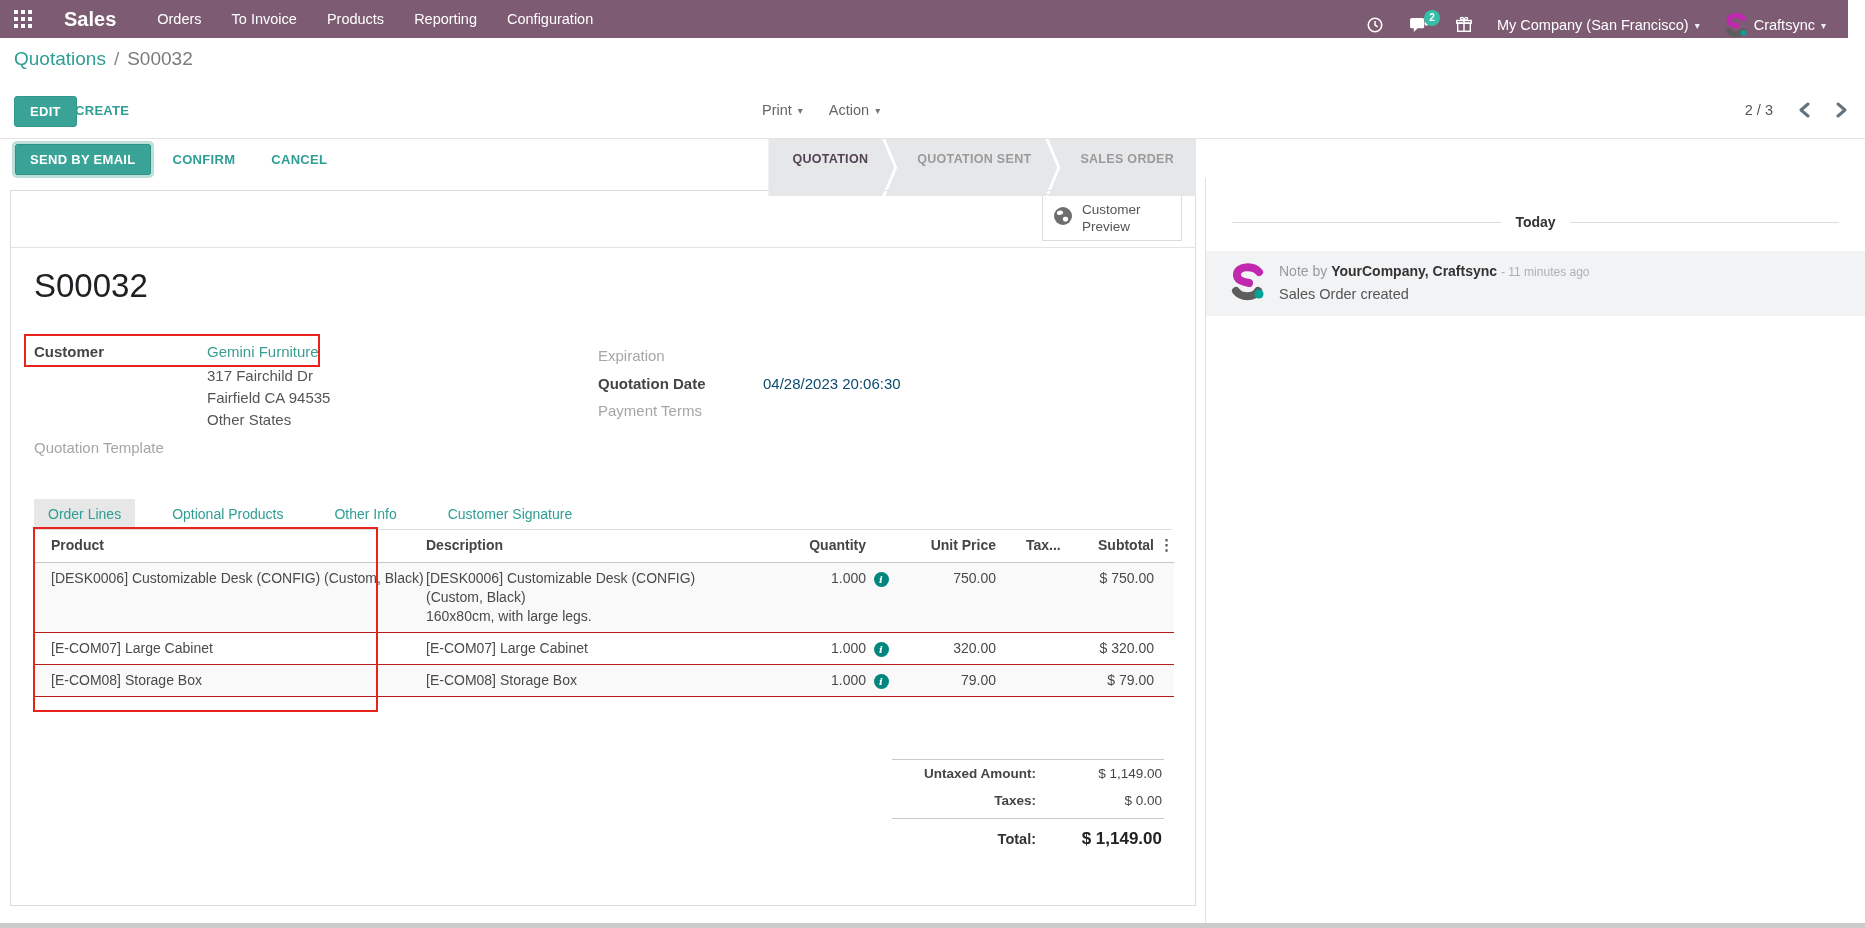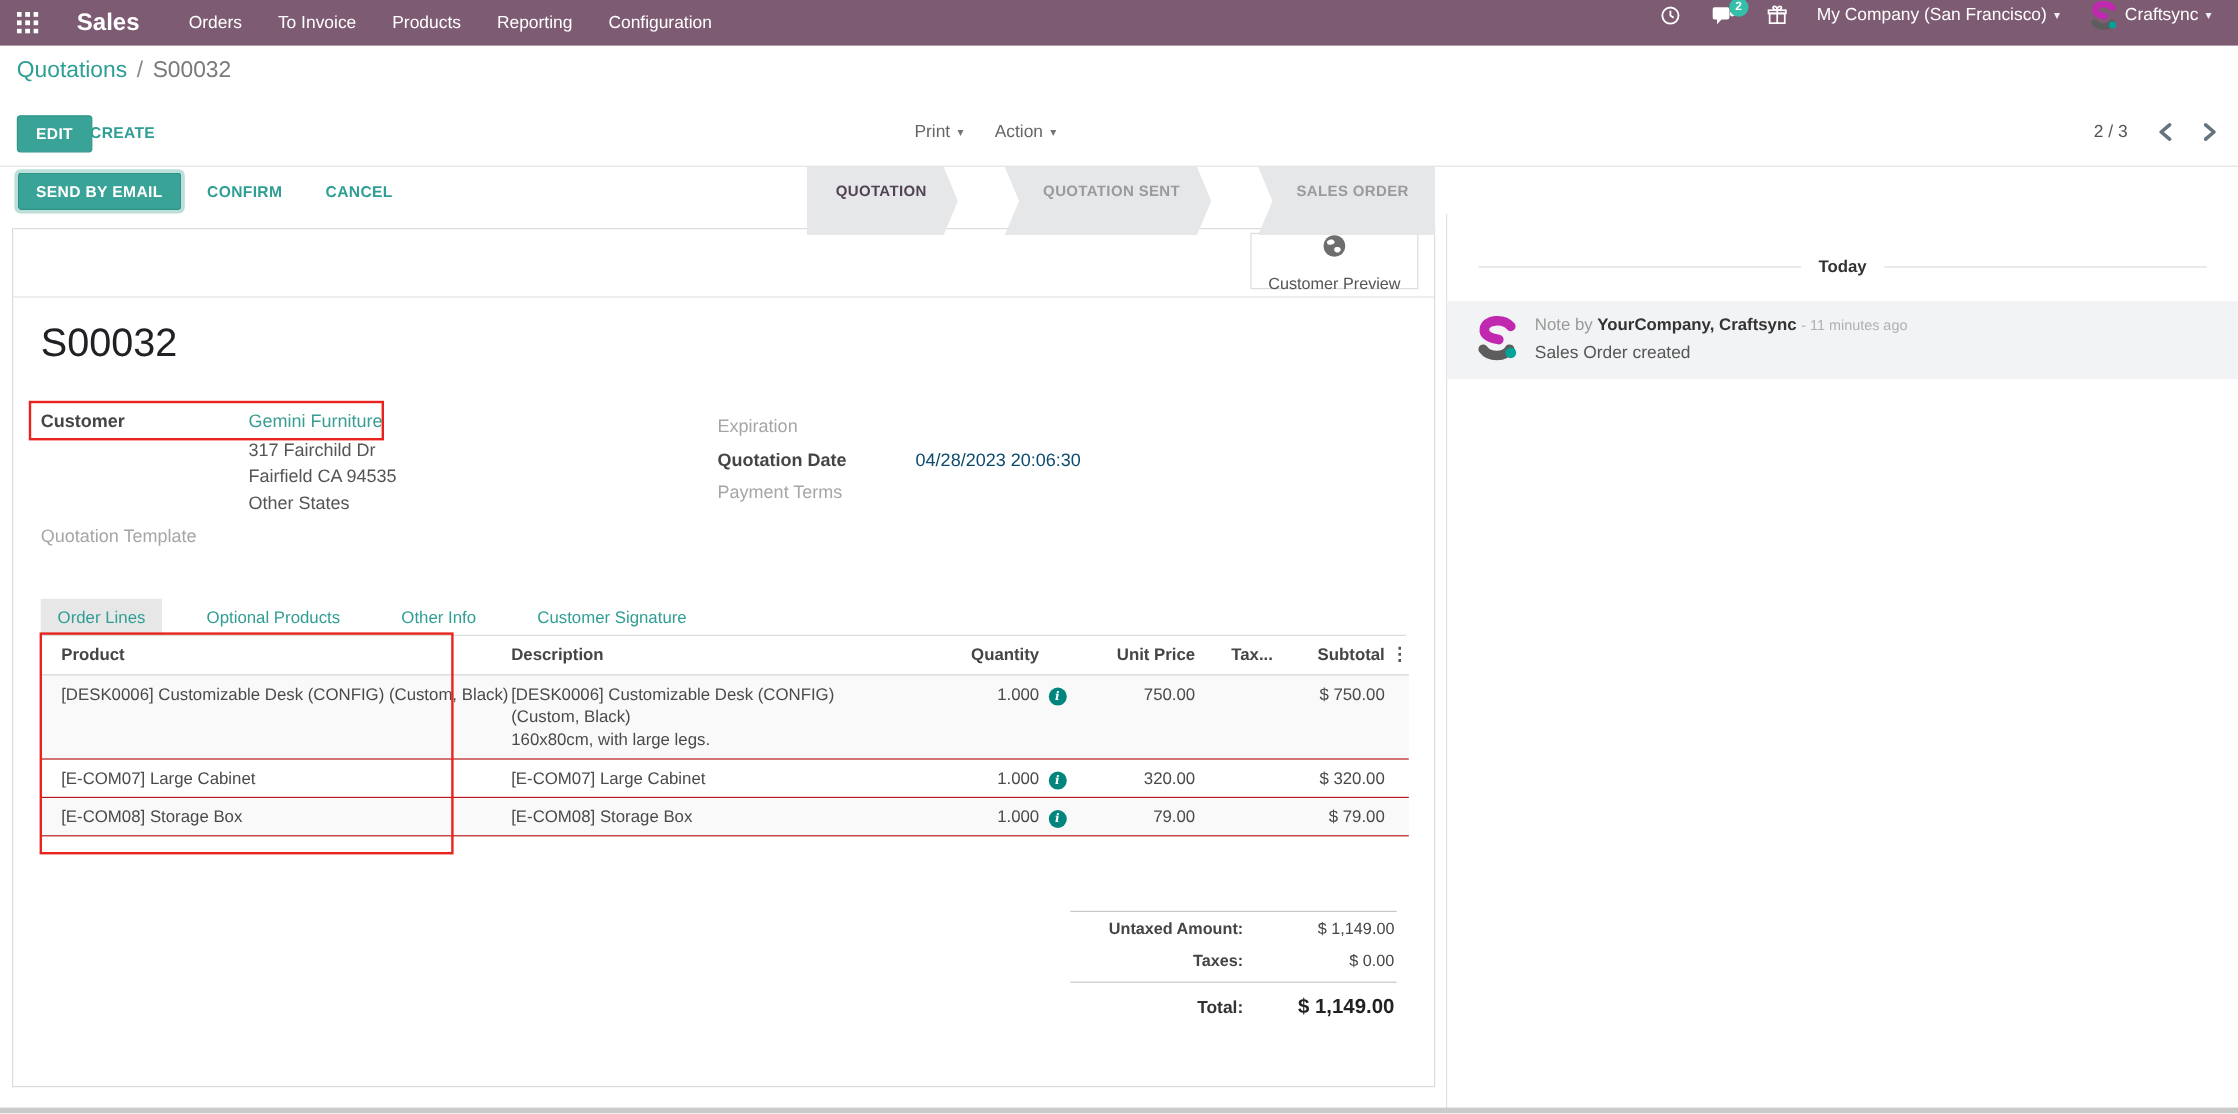--- a/index.html
+++ b/index.html
@@ -1,20 +1,20 @@
 <!DOCTYPE html>
 <html><head>
 <meta charset="utf-8">
 <style>
   * { box-sizing: border-box; margin: 0; padding: 0; }
   html,body { width:1865px; height:928px; }
   body { position:relative; overflow:hidden; background:#fff; font-family:"Liberation Sans",sans-serif; color:#4a4a4a; }
 
   
-  .navbar { position:absolute; top:0; left:0; right:0; height:38px; background:#7d5b72; display:flex; align-items:flex-start; color:#fff; z-index:20; }
+  .navbar { position:absolute; top:0; left:0; right:17px; height:38px; background:#7d5b72; display:flex; align-items:flex-end; color:#fff; z-index:20; }
   .nav-left { display:flex; align-items:center; }
   .apps-btn { width:46px; display:flex; justify-content:center; cursor:pointer; }
   .app-name { font-size:20px; font-weight:bold; margin:0 26px 0 18px; }
   .nav-item { font-size:14.5px; padding:0 15px; line-height:38px; cursor:pointer; }
   .nav-right { margin-left:auto; display:flex; align-items:center; gap:10px; padding-right:16px; }
   .nav-icon { position:relative; padding:0 8px; display:flex; align-items:center; cursor:pointer; }
   .badge { position:absolute; top:-7px; right:-3px; min-width:16px; height:16px; border-radius:8px; background:#35bfa8; color:#fff; font-size:10px; font-weight:bold; line-height:16px; text-align:center; padding:0 4px; }
   .nav-company, .nav-user { font-size:14.5px; display:flex; align-items:center; gap:6px; cursor:pointer; padding:0 6px; }
   .caret { font-size:10px; opacity:.9; }
   .nav-avatar { width:26px; height:26px; }
@@ -33,31 +33,31 @@
   .dd-btn .caret { color:#666; }
   .pager { position:absolute; right:18px; top:22px; display:flex; align-items:center; gap:26px; }
   .pager-count { font-size:14.5px; color:#555; }
   .pager-arrow { background:none; border:none; cursor:pointer; display:flex; align-items:center; }
 
   
   .status-band { position:absolute; top:138px; left:0; right:0; height:40px; background:#fff; border-top:1px solid #e3e3e3; z-index:5; }
   .status-buttons { position:absolute; left:12px; top:0; height:40px; display:flex; align-items:center; gap:8px; }
   .btn-primary-flow { background:#3aa397; border:1px solid #2f9287; outline:3px solid #bcdfda; color:#fff; font-size:13px; font-weight:bold; padding:7px 14px; border-radius:2px; cursor:pointer; letter-spacing:.3px; margin-left:3px; }
   .btn-flow { background:none; border:none; color:#2f9e94; font-size:13px; font-weight:bold; padding:7px 14px; cursor:pointer; letter-spacing:.3px; }
-  .statusbar { position:absolute; right:669px; top:0; height:57px; display:flex;gap:48px; }
+  .statusbar { position:absolute; right:669px; top:0; height:57px; display:flex; }
   .state { line-height:40px; background:#e6e7e9; color:#9a9a9a; font-size:12.5px; font-weight:bold; letter-spacing:.3px; padding:0 26px 0 32px; margin-left:-9px; cursor:pointer;
            clip-path:polygon(0 0, calc(100% - 12px) 0, 100% 50%, calc(100% - 12px) 100%, 0 100%, 12px 50%); }
   .state:first-child { clip-path:polygon(0 0, calc(100% - 12px) 0, 100% 50%, calc(100% - 12px) 100%, 0 100%); margin-left:0; padding-left:24px; }
   .state:last-child { clip-path:polygon(0 0, 100% 0, 100% 100%, 0 100%, 12px 50%); padding-right:22px; }
   .state.active { color:#514254; }
 
   
   .sheet { position:absolute; left:10px; top:190px; width:1186px; height:716px; background:#fff; border:1px solid #dcdcdc; z-index:1; }
   .utility-row { position:absolute; top:0; left:0; right:0; height:57px; border-bottom:1px solid #e3e3e3; }
-  .preview-btn { position:absolute; right:13px; top:3px; width:140px; height:47px; border:1px solid #dcdcdc; background:#fff; display:flex; align-items:center; gap:9px; padding:0 10px; color:#555; font-size:13.5px; text-align:left; cursor:pointer; line-height:17px;flex-direction:column; }
+  .preview-btn { position:absolute; right:13px; top:3px; width:140px; height:47px; border:1px solid #dcdcdc; background:#fff; display:flex; align-items:center; gap:9px; padding:0 10px; color:#555; font-size:13.5px; text-align:left; cursor:pointer; line-height:17px; }
   .sheet-title { position:absolute; left:23px; top:76px; font-size:33px; color:#202124; font-weight:normal; }
 
   .fl-label { position:absolute; font-size:15px; font-weight:bold; color:#454545; }
   .fl-label.empty { color:#a6a6a6; font-weight:normal; }
   .fl-value { position:absolute; font-size:15px; color:#0c4a6e; }
   .fl-link { color:#3a9d93; cursor:pointer; }
   .addr-line { position:absolute; left:196px; font-size:15px; color:#555; }
 
   .tabs { position:absolute; left:23px; top:308px; right:23px; height:31px; border-bottom:1px solid #ddd; display:flex;gap:23px; }
   .tab { font-size:14px; color:#2f9e94; padding:7px 14px; cursor:pointer; white-space:nowrap; }

